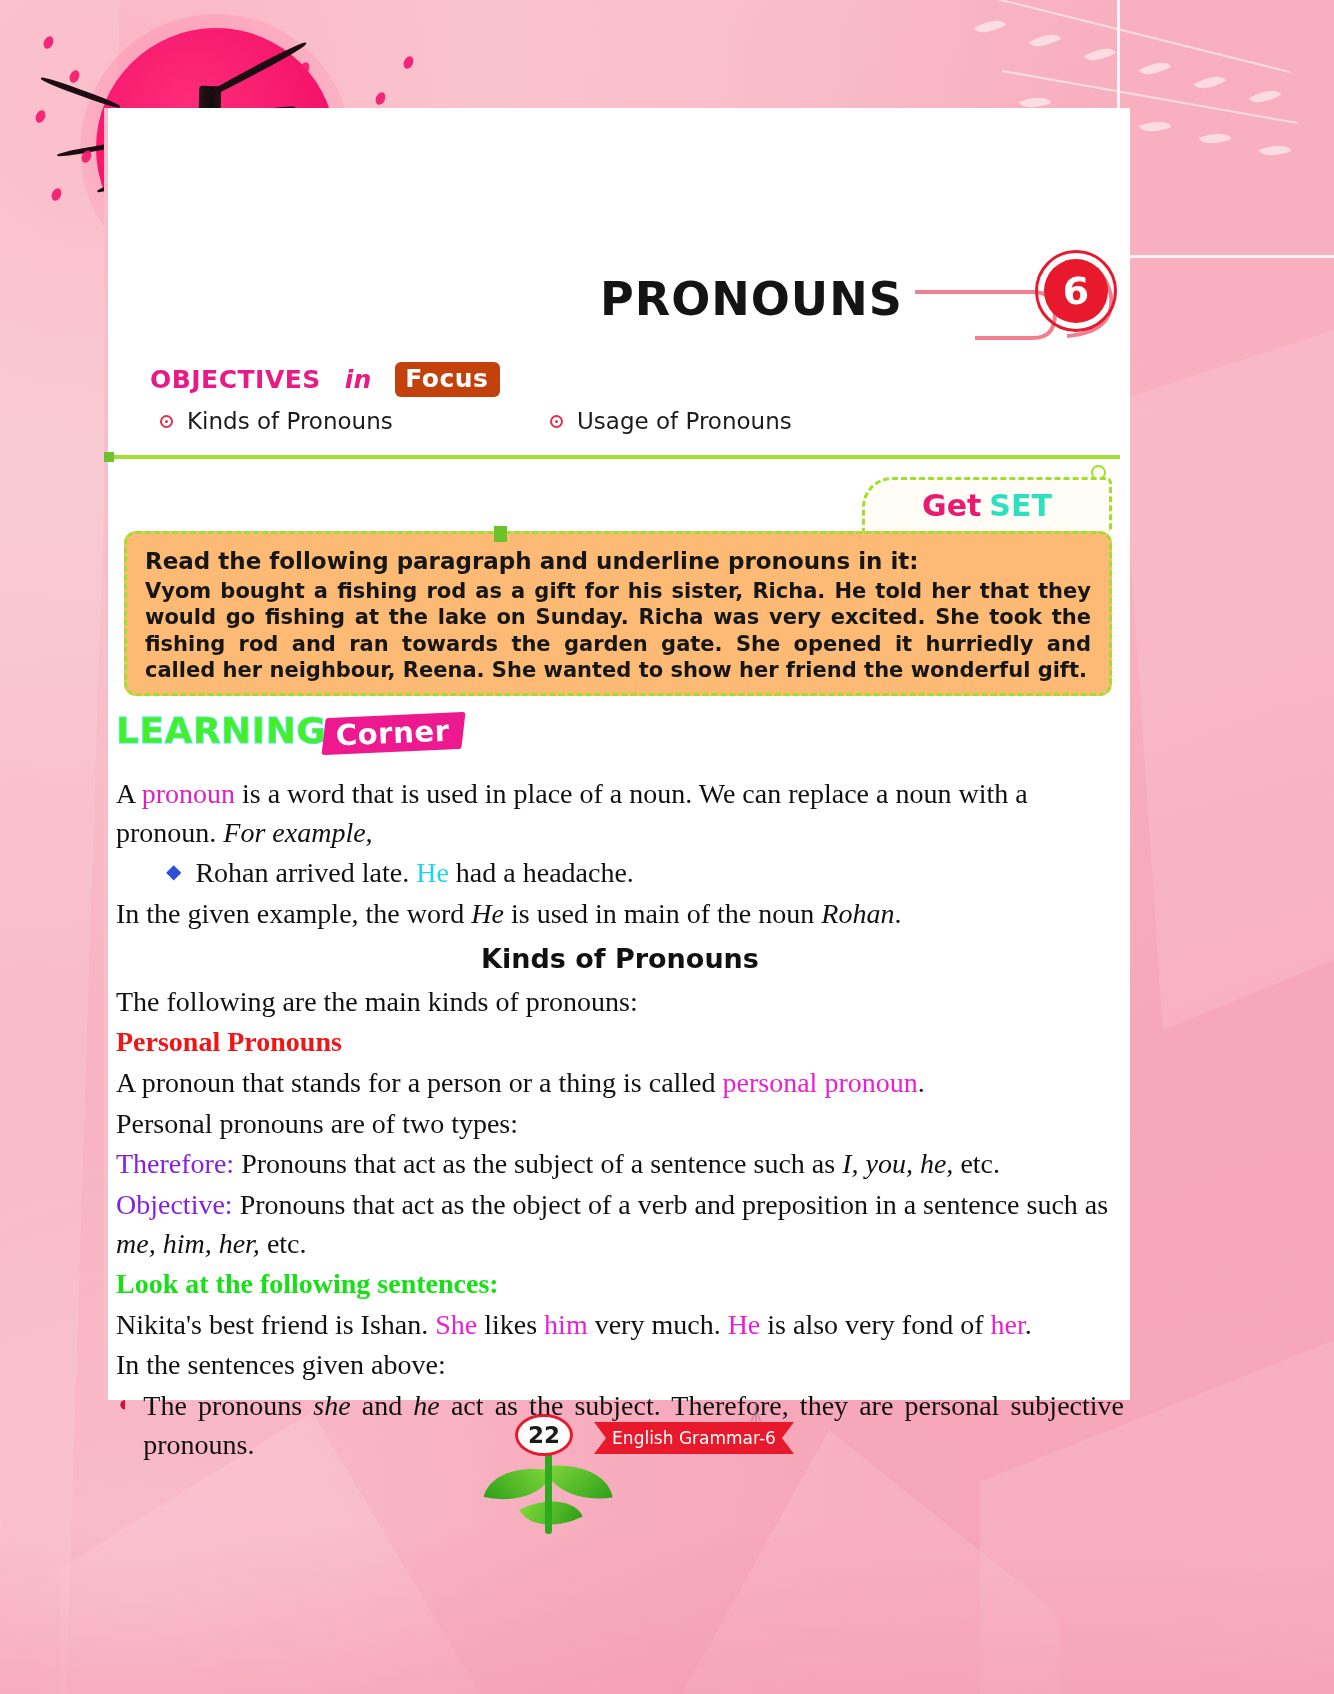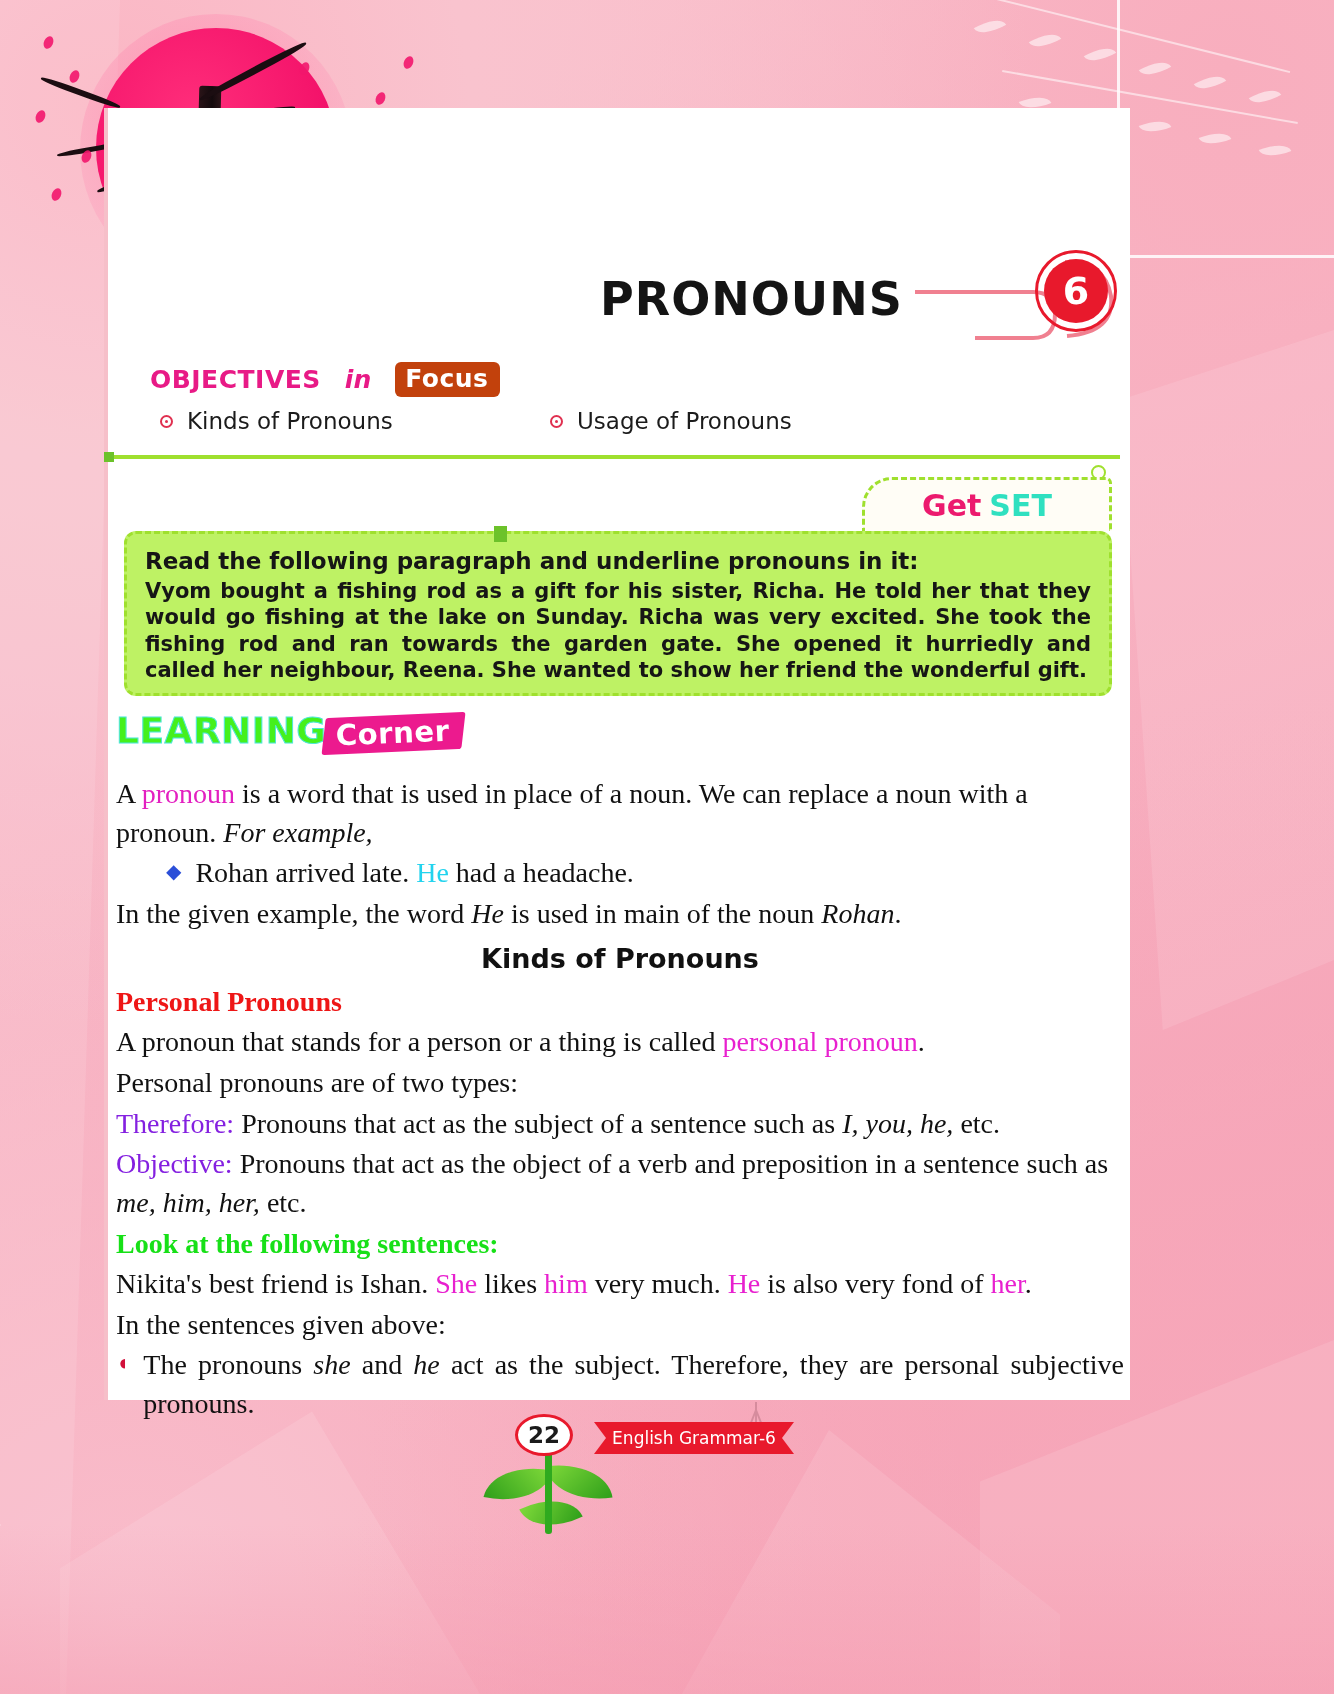--- a/index.html
+++ b/index.html
@@ -179,21 +179,21 @@
   .getset-set { color: #2fe0c0; }
   .getset-knob {
     position: absolute; left: 1091px; top: 465px; width: 15px; height: 15px;
     border-radius: 50%; border: 2px solid #9fe02e; background: #fffdf6;
   }
 
   
   .getset-box {
     position: absolute; left: 124px; top: 531px; width: 988px; height: 165px;
     border: 3px dashed #9fe02e; border-radius: 12px;
-    background: #bef264; padding: 14px 18px 8px 18px;
+    background: #fdba74; padding: 14px 18px 8px 18px;
   }
   .getset-box .tick {
     position: absolute; left: 367px; top: -8px; width: 13px; height: 16px;
     background: #6cc22a;
   }
   .gs-instruction {
     font-family: "DejaVu Sans", sans-serif; font-weight: 700;
     font-size: 23px; color: #161616; margin-bottom: 4px;
   }
   .gs-paragraph {
@@ -422,20 +422,21 @@
 
   <div class="bullet-line">
     <span class="diamond">◆</span>
     <span><span>Rohan arrived late. </span><span class="cyan">He</span><span> had a headache.</span></span>
   </div>
 
   <p><span>In the given example, the word </span><em>He</em><span> is used in main of the noun </span><em>Rohan</em><span>.</span></p>
 
   <div class="kinds-heading">Kinds of Pronouns</div>
 
+  <p>The following are the main kinds of pronouns:</p>
 
   <p class="red-head">Personal Pronouns</p>
 
   <p><span>A pronoun that stands for a person or a thing is called </span><span class="magenta">personal pronoun</span><span>.</span></p>
 
   <p>Personal pronouns are of two types:</p>
 
   <p><span class="purple">Therefore:</span><span> Pronouns that act as the subject of a sentence such as </span><em>I, you, he,</em><span> etc.</span></p>
 
   <p><span class="purple">Objective:</span><span> Pronouns that act as the object of a verb and preposition in a sentence such as </span><em>me, him, her,</em><span> etc.</span></p>

